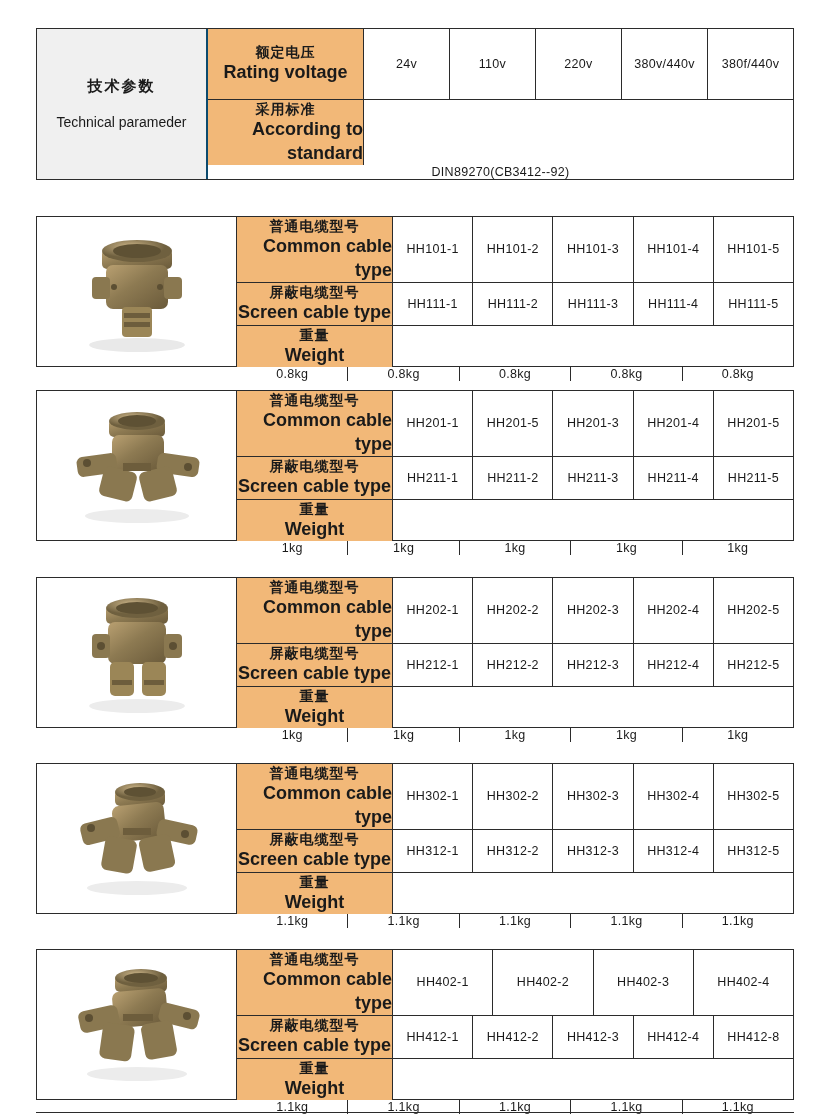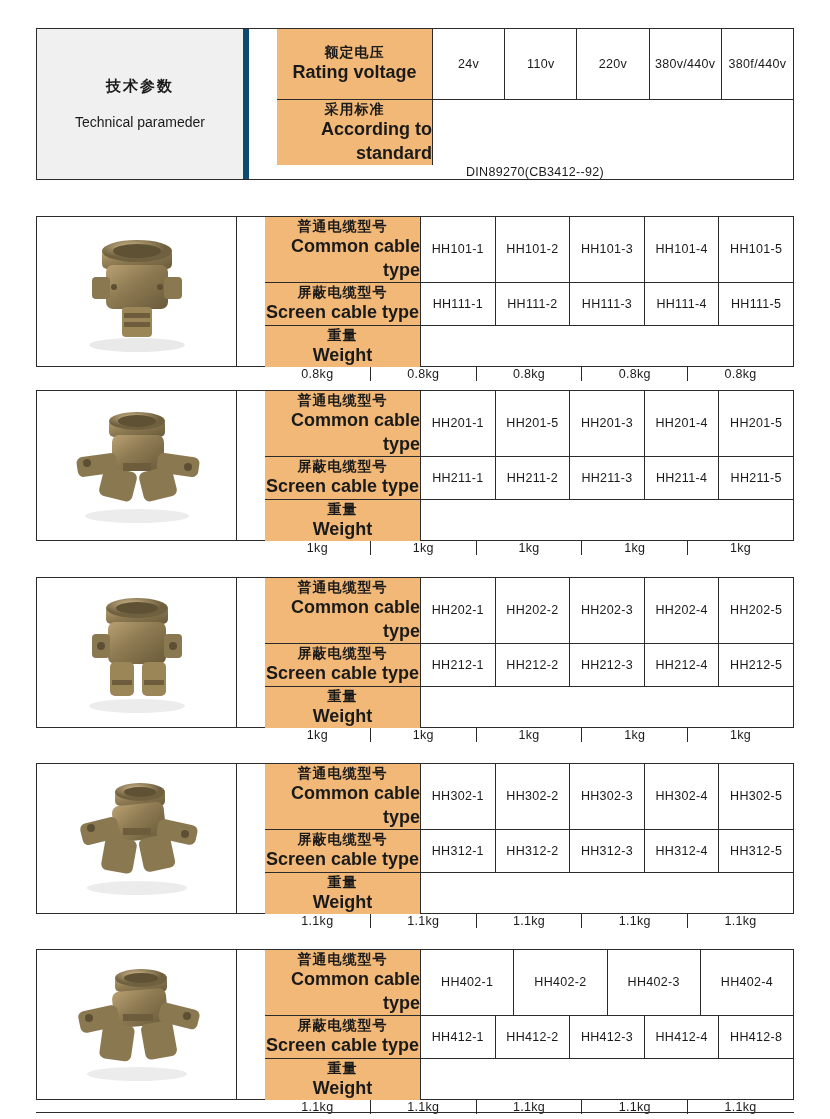--- a/index.html
+++ b/index.html
@@ -38,41 +38,40 @@
     border-right: 1px solid #2b2b2b;
     box-sizing: border-box;
     display: flex;
     align-items: center;
     justify-content: center;
     background: #fdfdfd;
     position: relative;
     overflow: hidden;
   }
   .label-cell {
-    width: 212px;
-    border-right: 6px solid #0c4a6e;
+    width: 171px;
+    border-right: 2px solid #0c4a6e;
     box-sizing: border-box;
     display: flex;
     align-items: center;
     justify-content: center;
     background: #f0f0f0;
     text-align: center;
     line-height: 1.25;
     font-size: 14px;
   }
   .rows {
     flex: 1;
     display: flex;
     flex-direction: column;
   }
   .row {
     display: flex;
     flex: 1;
     border-bottom: 1px solid #2b2b2b;
-    margin-left: 28px;
   }
   .row:last-child { border-bottom: none; flex-direction: column; }
 
   .rowhead {
     width: 156px;
     box-sizing: border-box;
     border-right: 1px solid #2b2b2b;
     background: #f2b878;
     display: flex;
     flex-direction: column;

